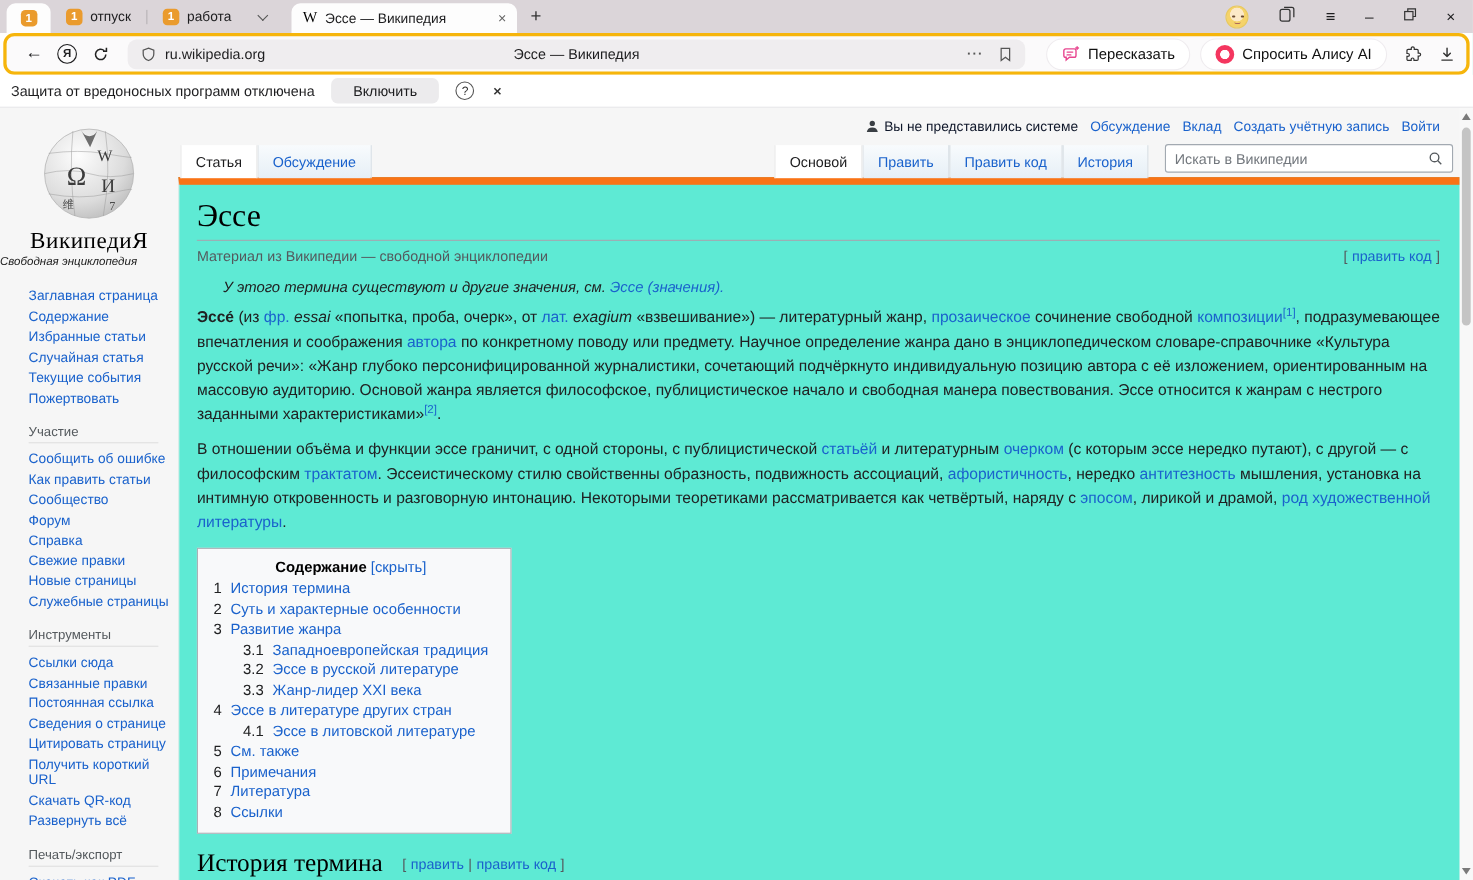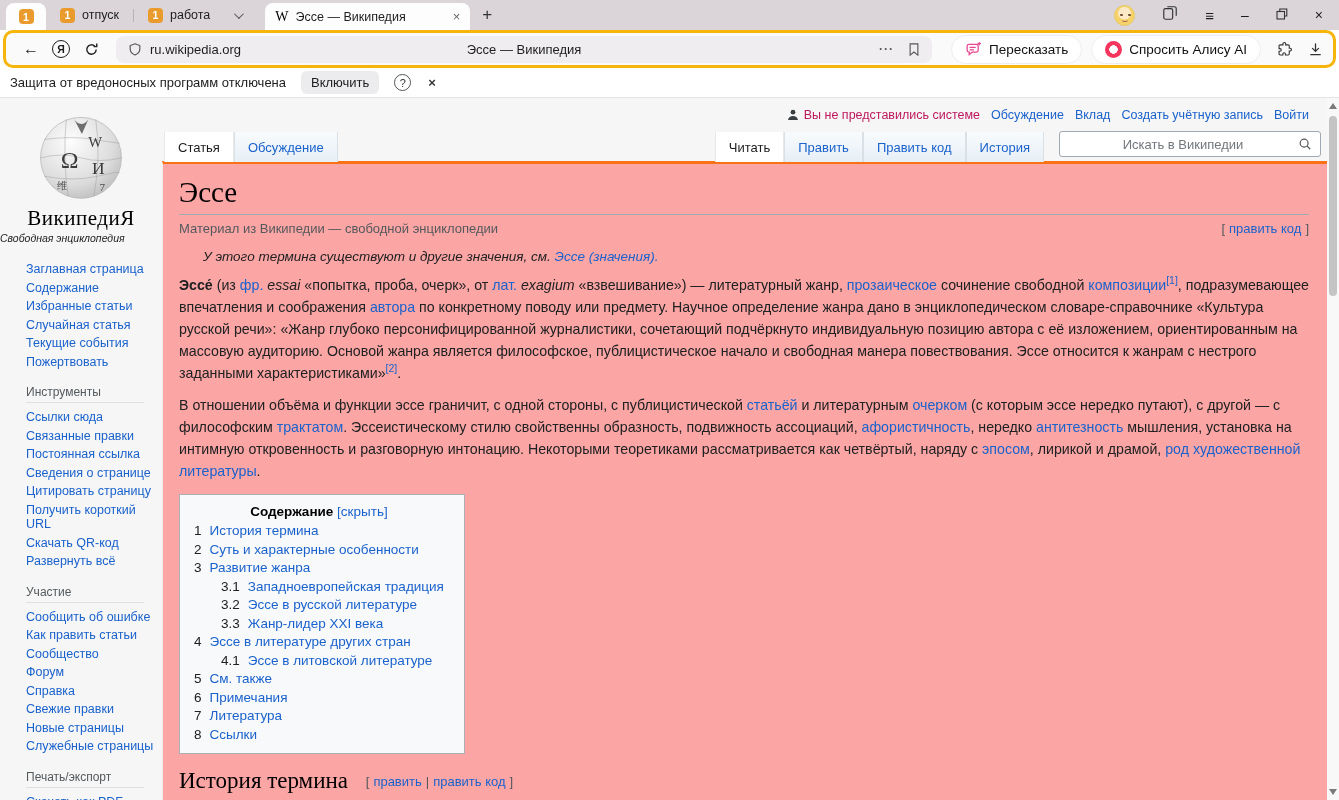--- a/index.html
+++ b/index.html
@@ -35,50 +35,50 @@
   .host { margin-left:8px; color:#1d1d1f; position:relative; z-index:1; }
   .pagetitle { position:absolute; left:0; right:0; text-align:center; color:#1d1d1f; }
   .url-right { margin-left:auto; display:flex; align-items:center; gap:14px; color:#555; position:relative; z-index:1; }
   .dots { letter-spacing:1px; font-weight:bold; color:#555; font-size:12px; }
   .pill { display:flex; align-items:center; gap:7px; background:#fff; border:1px solid #EFECEF; border-radius:16px; height:29px; padding:0 13px; font-size:13.5px; color:#111; margin-left:9px; flex:none; }
   .alice-dot { width:17px; height:17px; border-radius:50%; background:radial-gradient(circle, #ffffff 0 4px, #F4365F 4.5px); }
   .tool-icon { margin-left:15px; display:flex; align-items:center; flex:none; }
 
   
   .notifbar { height:30px; background:#fff; border-bottom:1px solid #E4E4E6; display:flex; align-items:center; padding:0 10px; font-size:13px; color:#1d1d1f; gap:15px; flex:none; }
-  .enable-btn { background:#ECEBED; border-radius:6px; padding:4px 10px; font-size:13px; color:#1d1d1f; }
+  .enable-btn { background:#ECEBED; border-radius:6px; padding:4px 20px; font-size:13px; color:#1d1d1f; }
   .help-circle { width:17px; height:17px; border:1.4px solid #555; border-radius:50%; font-size:11px; display:flex; align-items:center; justify-content:center; color:#333; }
   .notif-close { color:#333; font-weight:bold; font-size:13px; margin-left:2px; }
 
   
   .page { height:702px; background:#F6F6F6; display:flex; position:relative; overflow:hidden; }
   .sidebar { width:162px; flex:none; }
   .logo-globe { display:block; width:92px; height:92px; margin:12px auto 0; }
   .wordmark { text-align:center; font-family:"Liberation Serif", serif; font-size:21px; color:#000; margin-top:4px; letter-spacing:0.5px; }
   .tagline { text-align:left; font-family:Liberation Sans, sans-serif; font-style:italic; font-size:10.5px; color:#222; margin-top:1px; }
   #sidebar-groups { margin-top:18px; }
   .portal { padding:0 6px 0 26px; margin-bottom:14px; }
   .portal-h { font-size:12px; color:#54595D; margin:16px 0 7px; padding-bottom:3px; border-bottom:1px solid #DFDFDF; width:118px; }
   .slink { display:block; font-size:12.5px; color:#1A62CC; text-decoration:none; margin:4px 0; line-height:14.5px; cursor:pointer; }
 
   .main { flex:1; min-width:0; display:flex; flex-direction:column; padding-right:12px; }
   .personal { display:flex; justify-content:flex-end; align-items:center; gap:11px; font-size:12.5px; padding:10px 18px 0 0; color:#333; }
   .personal a { color:#1A62CC; text-decoration:none; }
-  .pnotice { display:flex; align-items:center; gap:5px; color:#be185d; }
+  .pnotice { display:flex; align-items:center; gap:5px; color:#0f172a; }
 
   .tabsrow { display:flex; align-items:flex-end; margin-top:9px; position:relative; }
   .ptab { font-size:13px; padding:8px 13px 7px; background:linear-gradient(#F8FBFD, #E6EFF6); border-left:1px solid #D9E0E6; border-right:1px solid #D9E0E6; color:#1A62CC; margin-bottom:-1px; cursor:pointer; }
   .ptab.active { background:#fff; color:#1d1d1f; border-color:#E8E8E8; position:relative; z-index:1; cursor:default; }
   .tabs-left { display:flex; margin-left:2px; }
   .tabs-right-wrap { margin-left:auto; display:flex; align-items:flex-end; }
   .searchwrap { margin:0 6px 4px 15px; width:262px; height:26px; border:1px solid #A2A9B1; border-radius:3px; background:#fff; display:flex; align-items:center; padding:0 8px; }
-  .searchwrap input { border:none; outline:none; flex:1; font-size:13px; font-family:"Liberation Sans", sans-serif; color:#a21caf; background:transparent;text-align:center; }
+  .searchwrap input { border:none; outline:none; flex:1; font-size:13px; font-family:"Liberation Sans", sans-serif; color:#a21caf; background:transparent; }
   .searchwrap input::placeholder { color:#72777D; }
 
-  .content { background:#fca5a5; border-top:3px solid #f97316; border-left:1px solid #EDEDED; flex:1; padding:12px 18px 0 16px; overflow:hidden; }
+  .content { background:#5eead4; border-top:7px solid #f97316; border-left:1px solid #EDEDED; flex:1; padding:12px 18px 0 16px; overflow:hidden; }
   .art-title { font-family:"Liberation Serif", serif; font-size:29px; font-weight:normal; color:#000; padding-bottom:5px; border-bottom:1px solid #A2A9B1; }
   .subline { display:flex; justify-content:space-between; align-items:flex-end; margin-top:6px; font-size:13px; color:#54595D; }
   .wlink { color:#1A62CC; text-decoration:none; cursor:pointer; }
   .brack { color:#54595D; }
   .editgrp { font-size:13px; }
   .editgrp .wlink { margin:0 4px; }
   .hatnote { font-style:italic; font-size:13.5px; color:#202122; margin:13px 0 0 24px; }
   .para { font-size:14.2px; line-height:22px; color:#202122; margin-top:10px; }
   .para sup { font-size:10.5px; line-height:0; }
   .toc { display:table; border:1px solid #AAB0B6; background:#F8F9FA; padding:9px 20px 12px 14px; margin-top:12px; font-size:13.5px; }
@@ -235,40 +235,40 @@
       <div id="sidebar-groups">
           <div class="portal">
             <a class="slink">Заглавная страница</a>
             <a class="slink">Содержание</a>
             <a class="slink">Избранные статьи</a>
             <a class="slink">Случайная статья</a>
             <a class="slink">Текущие события</a>
             <a class="slink">Пожертвовать</a>
           </div>
           <div class="portal">
+            <div class="portal-h">Участие</div>
+            <a class="slink">Сообщить об ошибке</a>
+            <a class="slink">Как править статьи</a>
+            <a class="slink">Сообщество</a>
+            <a class="slink">Форум</a>
+            <a class="slink">Справка</a>
+            <a class="slink">Свежие правки</a>
+            <a class="slink">Новые страницы</a>
+            <a class="slink">Служебные страницы</a>
+          </div>
+          <div class="portal">
             <div class="portal-h">Инструменты</div>
             <a class="slink">Ссылки сюда</a>
             <a class="slink">Связанные правки</a>
             <a class="slink">Постоянная ссылка</a>
             <a class="slink">Сведения о странице</a>
             <a class="slink">Цитировать страницу</a>
             <a class="slink">Получить короткий URL</a>
             <a class="slink">Скачать QR-код</a>
             <a class="slink">Развернуть всё</a>
-          </div>
-          <div class="portal">
-            <div class="portal-h">Участие</div>
-            <a class="slink">Сообщить об ошибке</a>
-            <a class="slink">Как править статьи</a>
-            <a class="slink">Сообщество</a>
-            <a class="slink">Форум</a>
-            <a class="slink">Справка</a>
-            <a class="slink">Свежие правки</a>
-            <a class="slink">Новые страницы</a>
-            <a class="slink">Служебные страницы</a>
           </div>
           <div class="portal">
             <div class="portal-h">Печать/экспорт</div>
             <a class="slink">Скачать как PDF</a>
           </div>
         </div>
     </div>
 
     <div class="main">
 
@@ -287,21 +287,21 @@
         <a>Создать учётную запись</a>
         <a>Войти</a>
       </div>
 
       <div class="tabsrow">
         <div class="tabs-left">
           <span class="ptab active">Статья</span>
           <span class="ptab">Обсуждение</span>
         </div>
         <div class="tabs-right-wrap">
-          <span class="ptab active">Читать</span>
+          <span class="ptab active">Основой</span>
           <span class="ptab">Править</span>
           <span class="ptab">Править код</span>
           <span class="ptab">История</span>
           <span class="searchwrap">
             <input placeholder="Искать в Википедии" style="">
             <span style="display:flex;">
               <svg width="14" height="14" viewBox="0 0 16 16">
                   <circle cx="7" cy="7" r="4.5" fill="none" stroke="#54595d" stroke-width="1.4"></circle>
                   <path d="M10.5 10.5L14 14" stroke="#54595d" stroke-width="1.4"></path>
                 </svg>

